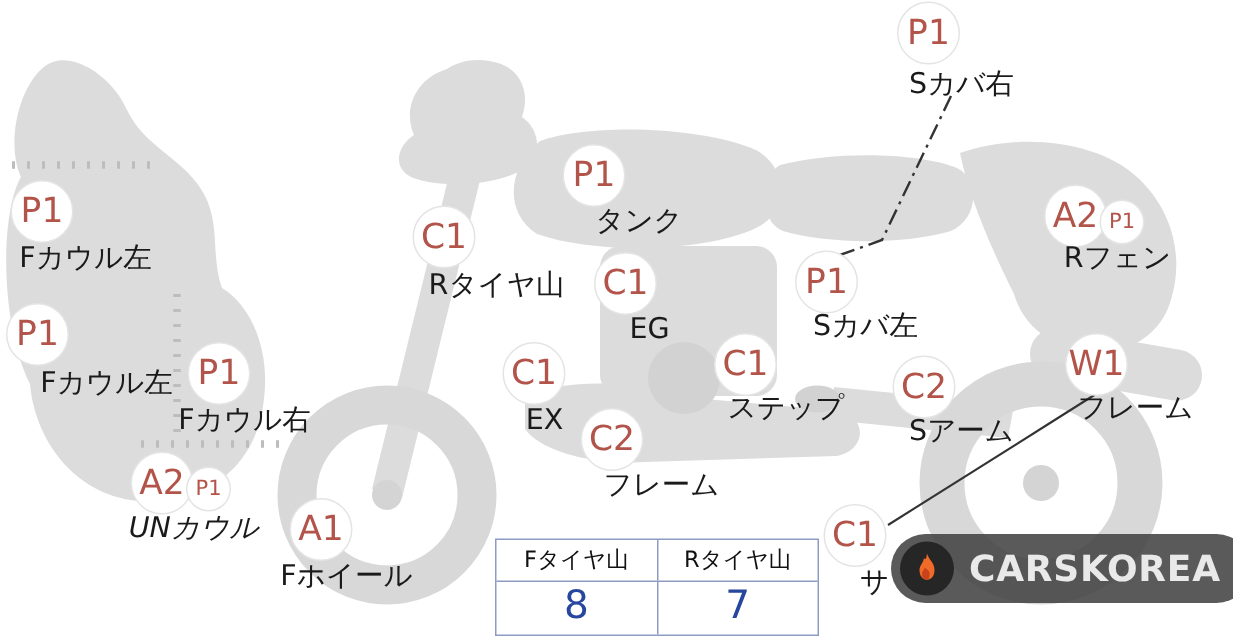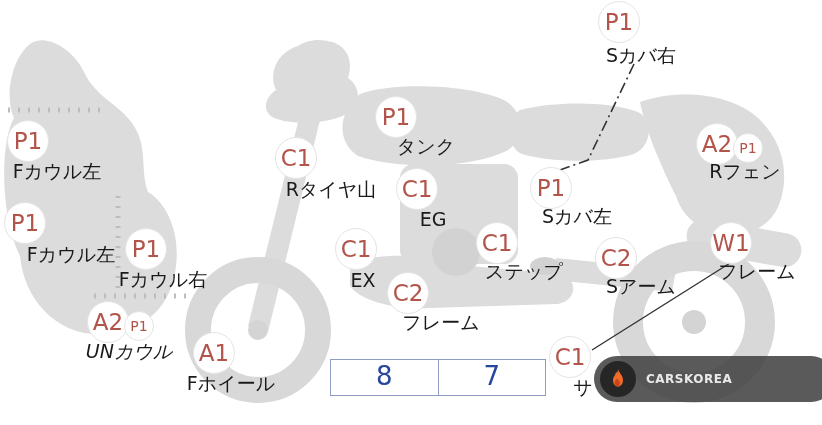--- a/index.html
+++ b/index.html
@@ -32,21 +32,21 @@
   .watermark{
     position:absolute;left:594px;top:356px;height:46px;width:240px;
     background:rgba(66,66,66,0.87);border-radius:23px;
     display:flex;align-items:center;gap:10px;padding-left:6px;box-sizing:border-box;
   }
   .wm-icon{
     width:36px;height:36px;border-radius:50%;background:#262626;flex:0 0 36px;
     display:flex;align-items:center;justify-content:center;
   }
   .wm-text{
-    color:var(--watermark-text,#e9e9e9);font-size:12px;font-weight:bold;letter-spacing:0.5px;
+    color:var(--watermark-text,#e9e9e9);font-size:24px;font-weight:bold;letter-spacing:0.5px;
   }
 </style>
 </head>
 <body>
 
 <div class="stage">
 
   <svg class="bike" viewBox="0 0 822 425">
     <g fill="#dcdcdc">
       <path d="M30,44 C12,58 4,96 14,118 C0,142 0,216 20,256 C24,300 58,338 106,334 C148,330 172,304 176,266 C180,234 168,204 148,192 C140,170 148,148 134,126 C120,104 96,98 84,72 C74,50 46,32 30,44 Z"></path>
@@ -110,20 +110,24 @@
       <div class="m-circle" style="left: 717px; top: 144px;">A2</div>
       <div class="m-circle sub" style="left: 748px; top: 148px;">P1</div>
       <div class="m-label" style="left: 745px; top: 172px;">Rフェン</div>
       <div class="m-circle" style="left: 731px; top: 243px;">W1</div>
       <div class="m-label" style="left: 757px; top: 272px;">フレーム</div>
       <div class="m-circle" style="left: 570px; top: 357px;">C1</div>
       <div class="m-label" style="left: 583px; top: 388px;">サ</div>
     </div>
 
   <div class="tire-table">
+    <div class="tt-row tt-head">
+      <div class="tt-cell">Fタイヤ山</div>
+      <div class="tt-cell">Rタイヤ山</div>
+    </div>
     <div class="tt-row tt-vals">
       <div class="tt-cell">8</div>
       <div class="tt-cell">7</div>
     </div>
   </div>
 
   <div class="watermark">
     <span class="wm-icon">
       <svg width="24" height="24" viewBox="0 0 24 24">
         <path fill="#f06a28" d="M12 2 C13 6 17 8 17 13 C17 16.9 14.9 19.5 12 19.5 C9.1 19.5 7 16.9 7 13 C7 10 9.5 8.5 10 5 C10.8 6.5 11.6 6 12 2 Z"></path>

